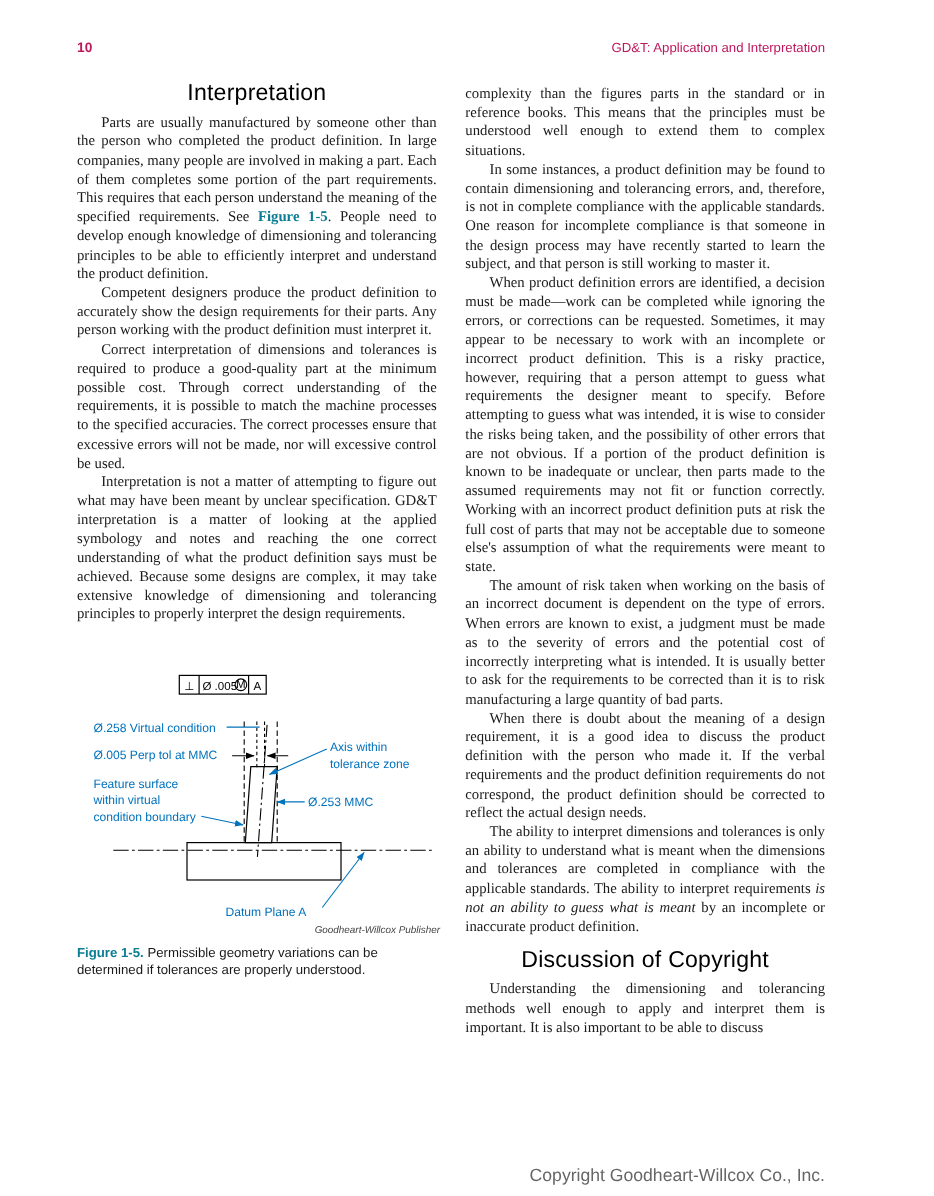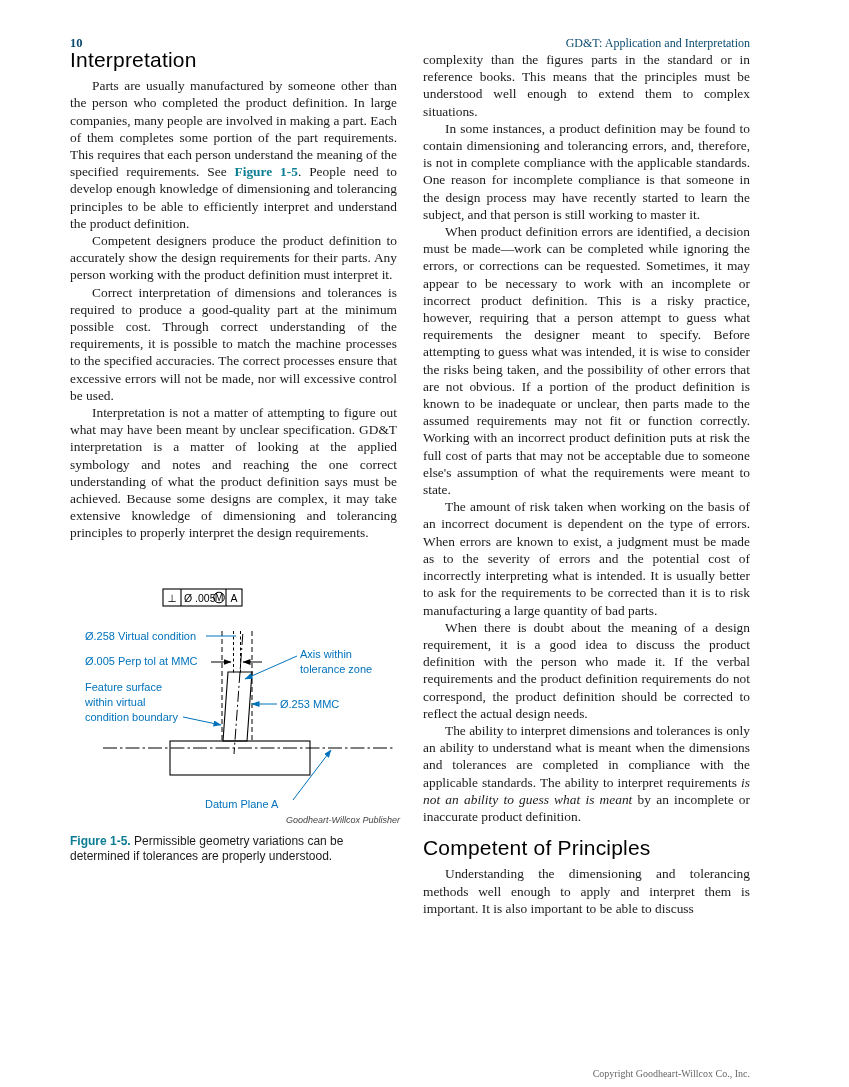--- a/index.html
+++ b/index.html
@@ -5,31 +5,32 @@
   * { margin:0; padding:0; box-sizing:border-box; }
   html,body { background:#ffffff; }
   body {
     width:849px; height:1087px; position:relative; overflow:hidden;
     font-family:"Liberation Serif", serif; color:#1a1a1a;
   }
   .page { position:absolute; inset:0; padding:36px 99px 0 70px; }
 
   .running-header {
     display:flex; justify-content:space-between; align-items:baseline;
-    font-family:Liberation Serif, serif; font-size:12px; color:#0c4a6e;
+    font-family:Liberation Sans, sans-serif; font-size:12px; color:#be185d;
+    margin-bottom:26px;
   }
   .pagenum { font-weight:bold; font-size:12.5px; }
 
   .columns { display:flex; gap:26px; }
   .col { width:327px; font-size:13.4px; line-height:17.2px; text-align:justify; }
 
   h2.section {
     font-family:"Liberation Sans", sans-serif; font-weight:500;
     font-size:21px; letter-spacing:0.2px; color:#000;
-    margin:0 0 9px 0; text-align:left;
+    margin:0 0 9px 0; text-align:center;
   }
   h2.section.second { margin-top:14px; }
 
   p.body-par { text-indent:22px; }
   p.body-par.noindent { text-indent:0; }
 
   .figref { color:var(--figure-teal,#0b7d92); font-weight:bold; }
   .it { font-style:italic; }
 
   .figure-block { margin-top:44px; text-align:left; }
@@ -45,21 +46,21 @@
   svg .lead { stroke:var(--label-blue,#0072bc); stroke-width:1; fill:none; }
   svg .lbl {
     font-family:"Liberation Sans", sans-serif; font-size:11px;
     fill:var(--label-blue,#0072bc);
   }
   svg .fcf-txt { font-family:"Liberation Sans", sans-serif; font-size:10.5px; fill:#000; }
   svg .credit-txt { font-family:"Liberation Sans", sans-serif; font-size:9px; font-style:italic; fill:#444; }
 
   .footer {
     position:absolute; right:99px; bottom:8px;
-    font-family:Liberation Serif, serif; font-size:10px; color:#666;
+    font-family:Liberation Sans, sans-serif; font-size:16px; color:#666;
   }
 </style>
 </head>
 <body>
 
 <div class="page">
 
   <div class="running-header">
     <span class="pagenum">10</span>
     <span>GD&amp;T: Application and Interpretation</span>
@@ -142,20 +143,20 @@
     </div>
 
     <div class="col">
       <p class="body-par noindent">complexity than the figures parts in the standard or in reference books. This means that the principles must be understood well enough to extend them to complex situations.</p>
       <p class="body-par">In some instances, a product definition may be found to contain dimensioning and tolerancing errors, and, therefore, is not in complete compliance with the applicable standards. One reason for incomplete compliance is that someone in the design process may have recently started to learn the subject, and that person is still working to master it.</p>
       <p class="body-par">When product definition errors are identified, a decision must be made—work can be completed while ignoring the errors, or corrections can be requested. Sometimes, it may appear to be necessary to work with an incomplete or incorrect product definition. This is a risky practice, however, requiring that a person attempt to guess what requirements the designer meant to specify. Before attempting to guess what was intended, it is wise to consider the risks being taken, and the possibility of other errors that are not obvious. If a portion of the product definition is known to be inadequate or unclear, then parts made to the assumed requirements may not fit or function correctly. Working with an incorrect product definition puts at risk the full cost of parts that may not be acceptable due to someone else's assumption of what the requirements were meant to state.</p>
       <p class="body-par">The amount of risk taken when working on the basis of an incorrect document is dependent on the type of errors. When errors are known to exist, a judgment must be made as to the severity of errors and the potential cost of incorrectly interpreting what is intended. It is usually better to ask for the requirements to be corrected than it is to risk manufacturing a large quantity of bad parts.</p>
       <p class="body-par">When there is doubt about the meaning of a design requirement, it is a good idea to discuss the product definition with the person who made it. If the verbal requirements and the product definition requirements do not correspond, the product definition should be corrected to reflect the actual design needs.</p>
       <p class="body-par"><span>The ability to interpret dimensions and tolerances is only an ability to understand what is meant when the dimensions and tolerances are completed in compliance with the applicable standards. The ability to interpret requirements </span><span class="it">is not an ability to guess what is meant</span><span> by an incomplete or inaccurate product definition.</span></p>
 
-      <h2 class="section second">Competent of Principles</h2>
+      <h2 class="section second">Discussion of Copyright</h2>
       <p class="body-par">Understanding the dimensioning and tolerancing methods well enough to apply and interpret them is important. It is also important to be able to discuss</p>
     </div>
 
   </div>
 
   <div class="footer">Copyright Goodheart-Willcox Co., Inc.</div>
 </div>
 
 </body></html>

